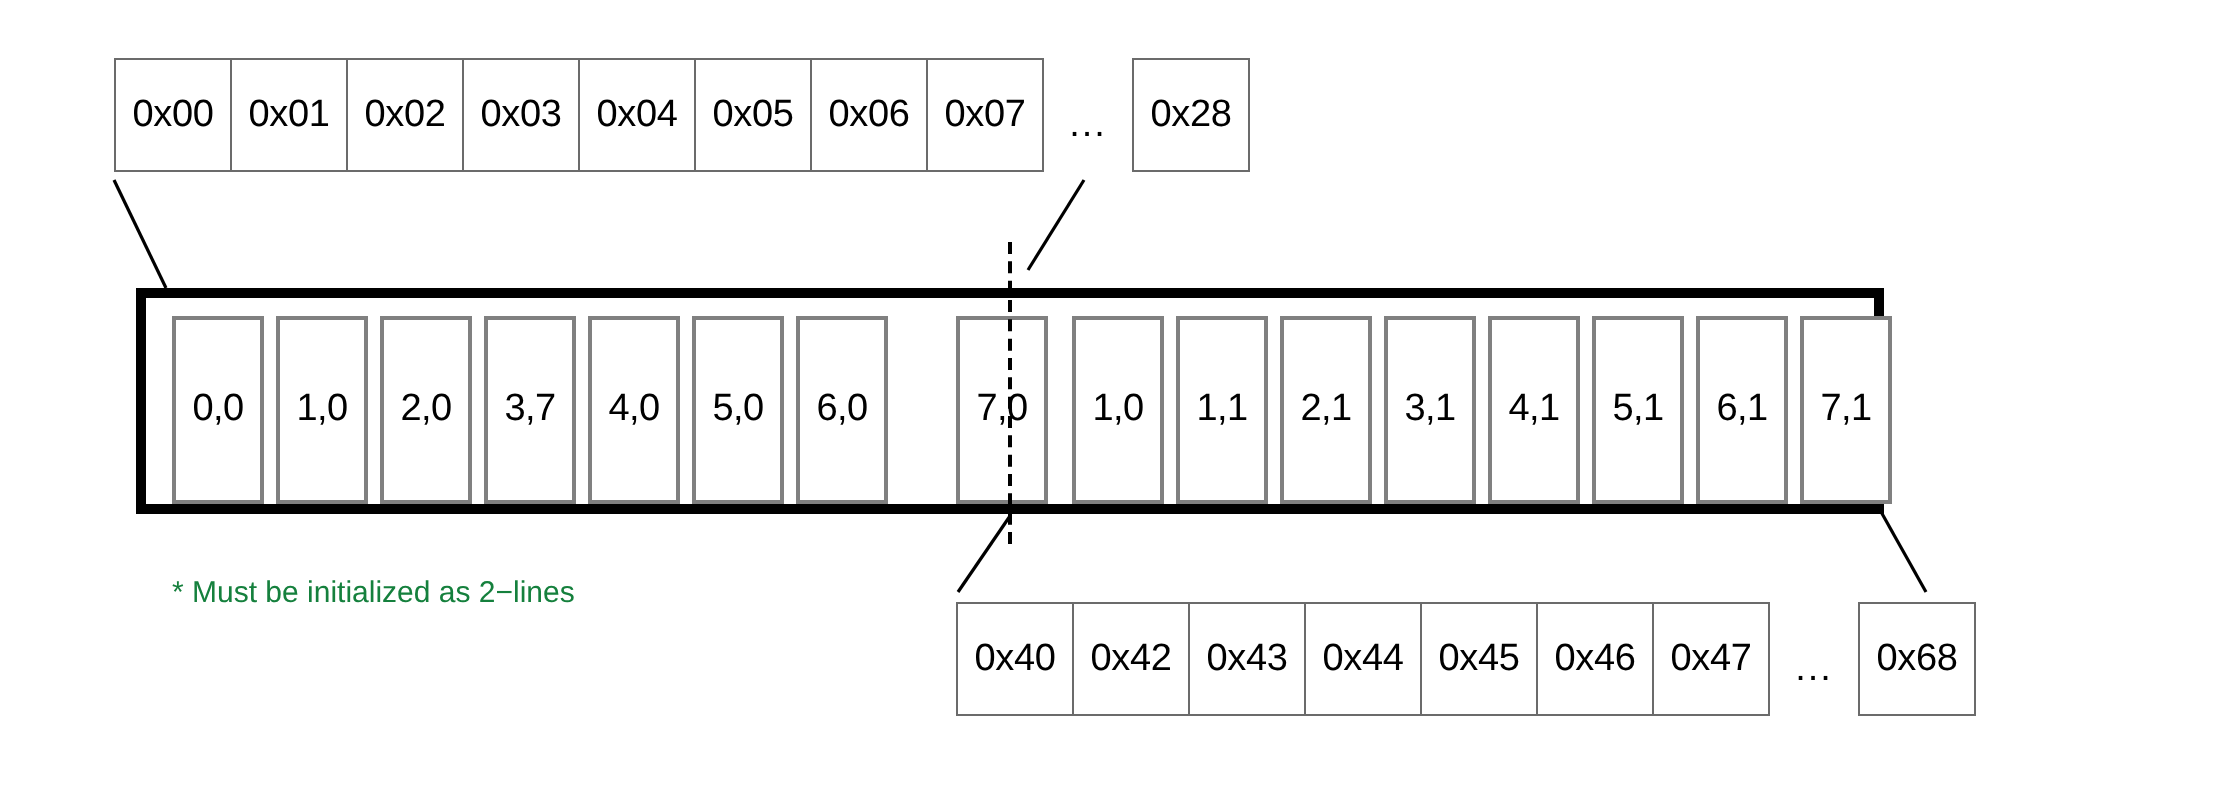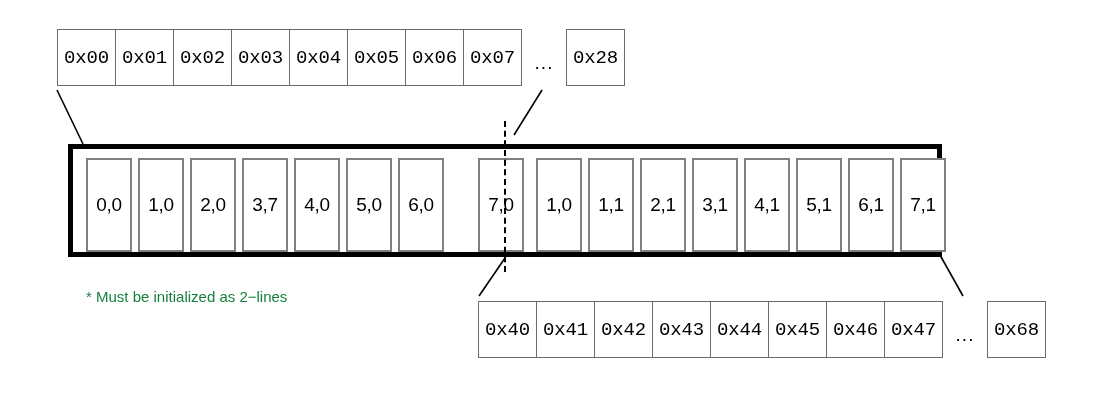--- a/index.html
+++ b/index.html
@@ -28,21 +28,20 @@
     box-sizing: border-box;
     border: 1px solid #6b6b6b;
     background: #ffffff;
     display: flex;
     align-items: center;
     justify-content: center;
     font-size: 19px;
     color: #000000;
     letter-spacing: -0.2px;
     margin-left: -1px;
-    font-family: Liberation Mono, monospace;
   }
   .addr-cell:first-child { margin-left: 0; }
   .addr-ellipsis {
     width: 44px;
     height: 57px;
     display: flex;
     align-items: flex-end;
     justify-content: center;
     padding-bottom: 12px;
     box-sizing: border-box;
@@ -169,21 +168,20 @@
   </svg>
 
   <svg class="leader" style="left:932px; top:252px;" width="50" height="50">
     <line x1="8" y1="3" x2="31" y2="44"></line>
   </svg>
 
   <div id="footnote">* Must be initialized as 2−lines</div>
 
   <div class="addr-row" id="bottom-row" style="left:478px; top:301px;">
     <div class="addr-cell">0x40</div>
-    <div class="addr-cell">0x41</div>
     <div class="addr-cell">0x42</div>
     <div class="addr-cell">0x43</div>
     <div class="addr-cell">0x44</div>
     <div class="addr-cell">0x45</div>
     <div class="addr-cell">0x46</div>
     <div class="addr-cell">0x47</div>
     <div class="addr-ellipsis">...</div>
     <div class="addr-cell detached">0x68</div>
   </div>
 

